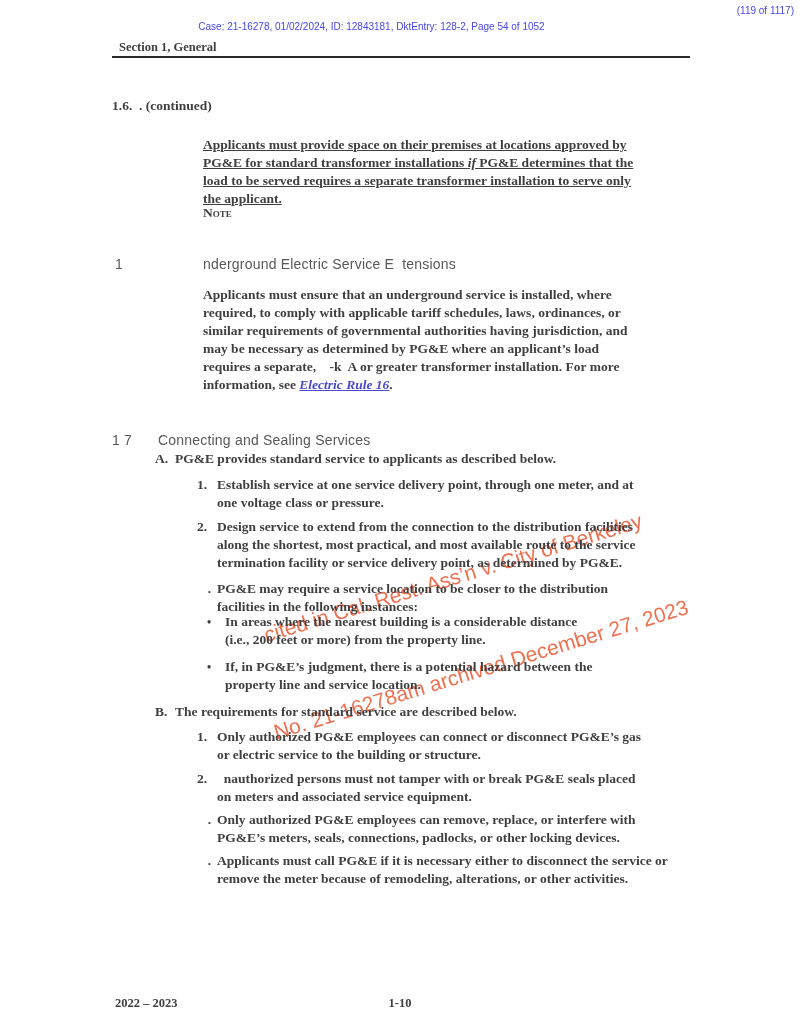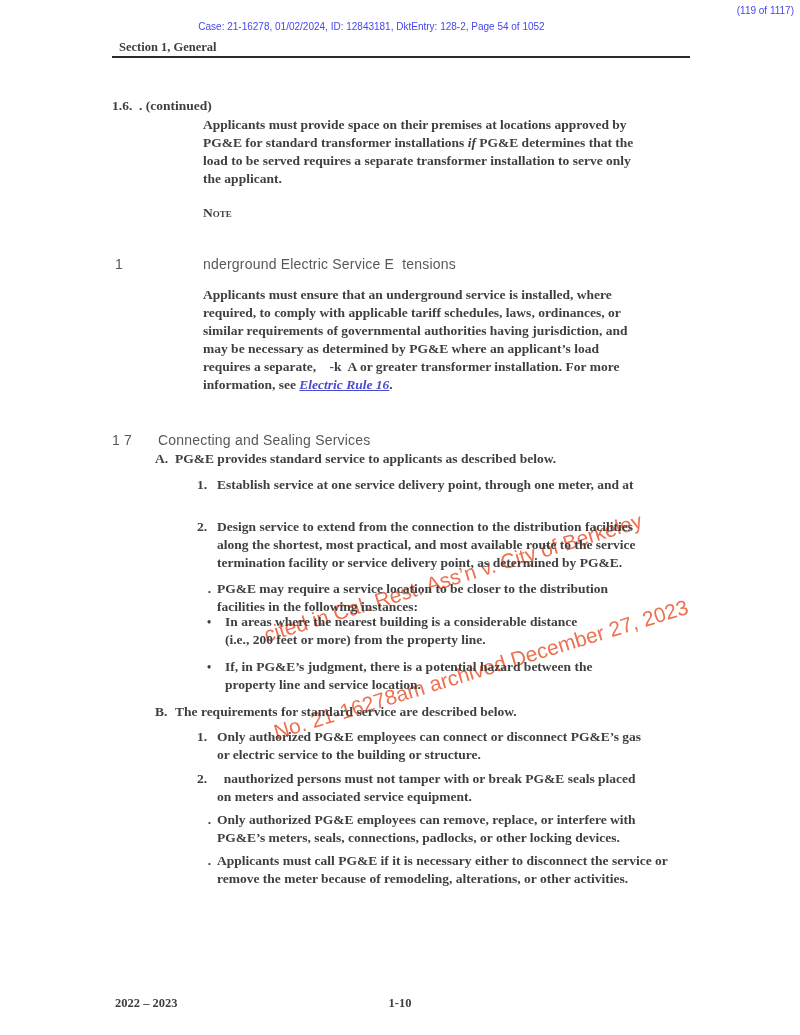--- a/index.html
+++ b/index.html
@@ -42,21 +42,21 @@
   <div class="content">
 
     <div class="abs sans blue" style="top: 2px; right: 6px; color: rgb(70, 70, 238);">(119 of 1117)</div>
     <div class="abs sans blue" style="top: 18px; left: 83px; width: 577px; text-align: center; color: rgb(70, 70, 238);">Case: 21-16278, 01/02/2024, ID: 12843181, DktEntry: 128-2, Page 54 of 1052</div>
 
     <div class="abs small-b" style="top:40px;left:119px;">Section 1, General</div>
     <div class="abs rule" style="top:56px;left:112px;width:578px;"></div>
 
     <div class="abs serif-b ws-pre" style="top:97px;left:112px;">1.6.  . (continued)</div>
 
-    <div class="abs serif-b" style="top:116px;left:203px;">
+    <div class="abs serif-b" style="top:136px;left:203px;text-decoration:underline;">
       <div class="ln">Applicants must provide space on their premises at locations approved by</div>
       <div class="ln"><span class="ws-pre">PG&amp;E for standard transformer installations </span><span class="em-it">if</span><span class="ws-pre"> PG&amp;E determines that the</span></div>
       <div>
           <div class="ln">load to be served requires a separate transformer installation to serve only</div>
           <div class="ln">the applicant.</div>
         </div>
     </div>
 
     <div class="abs serif-b row" style="top:204px;left:203px;">
       <span class="note-label">Note</span>
@@ -87,20 +87,21 @@
       <span class="mk">A.</span>
       <div>
           <div class="ln">PG&amp;E provides standard service to applicants as described below.</div>
         </div>
     </div>
 
     <div class="abs serif-b row" style="top:476px;left:197px;">
       <span class="mk">1.</span>
       <div>
           <div class="ln">Establish service at one service delivery point, through one meter, and at</div>
+          <div class="ln">one voltage class or pressure.</div>
         </div>
     </div>
 
     <div class="abs serif-b row" style="top:518px;left:197px;">
       <span class="mk">2.</span>
       <div>
           <div class="ln">Design service to extend from the connection to the distribution facilities</div>
           <div class="ln">along the shortest, most practical, and most available route to the service</div>
           <div class="ln">termination facility or service delivery point, as determined by PG&amp;E.</div>
         </div>

